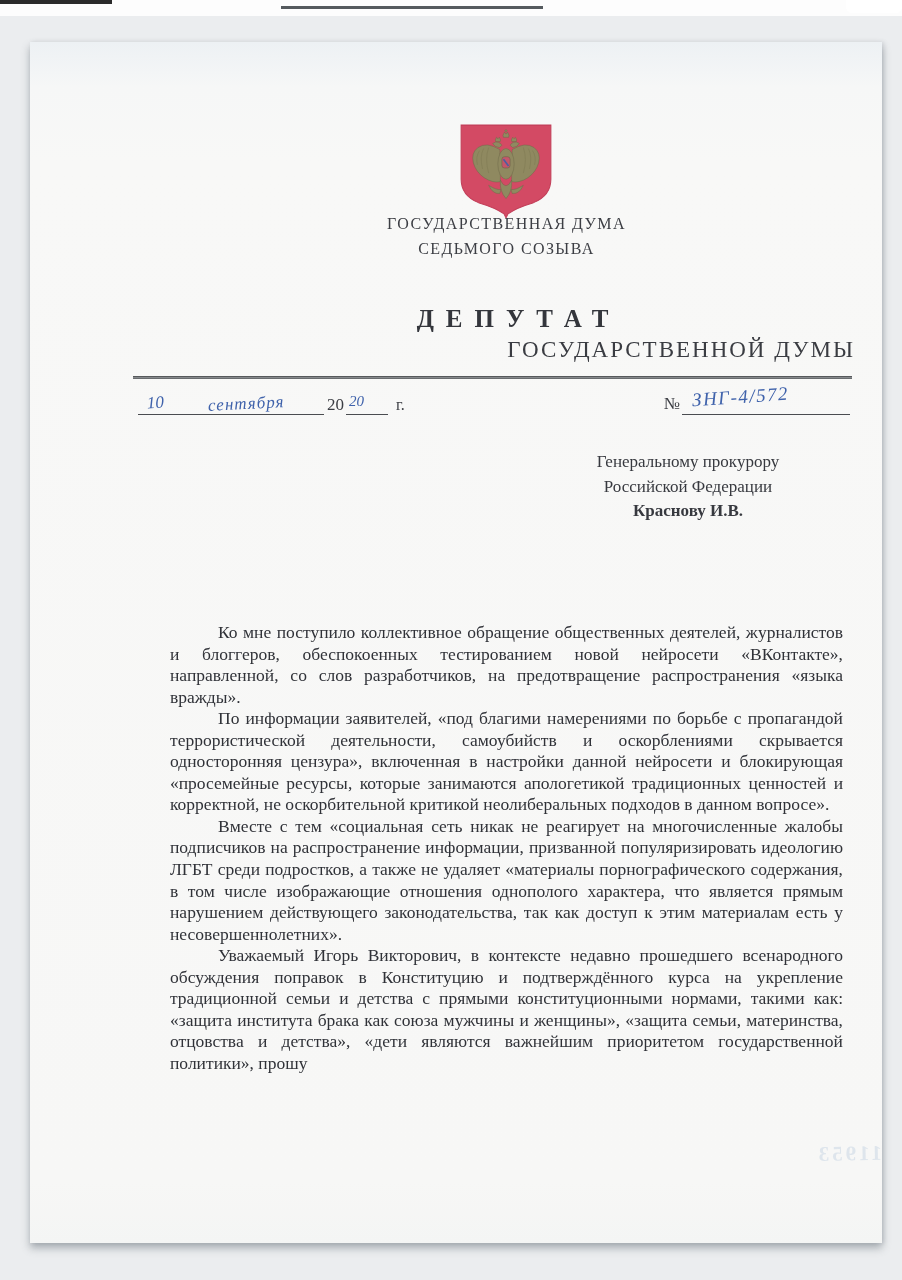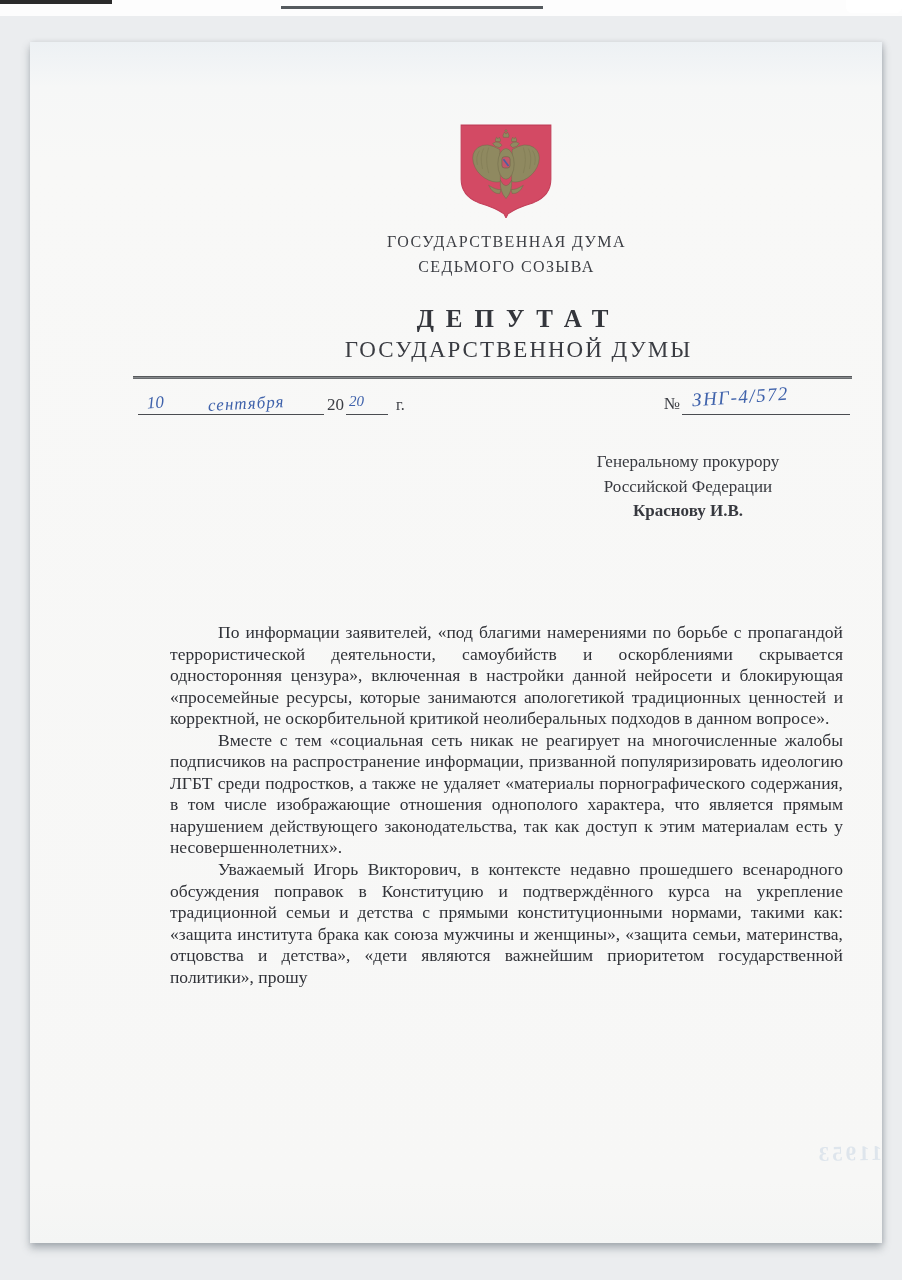--- a/index.html
+++ b/index.html
@@ -15,25 +15,25 @@
   .artifact-c{position:absolute;left:846px;top:0;width:56px;height:13px;background:#ffffff;border-radius:0 0 6px 6px;}
 
   .page{
     position:absolute;left:30px;top:42px;width:852px;height:1201px;
     background:linear-gradient(180deg,#edf1f4 0px,#f6f7f7 45px,#f8f8f7 120px,#f7f7f6 1140px,#f4f5f4 1201px);
     box-shadow:0 5px 8px rgba(85,95,105,0.45), 2px 0 4px rgba(120,130,140,0.18);
   }
 
   .emblem{position:absolute;left:425px;top:80px;width:102px;height:96px;}
 
-  .org-block{position:absolute;left:140px;top:188px;width:673px;text-align:center;
+  .org-block{position:absolute;left:140px;top:170px;width:673px;text-align:center;
     font-size:16px;line-height:24.5px;letter-spacing:1.4px;color:#3c3e44;}
   .dep-title{position:absolute;left:152px;top:262px;width:673px;text-align:center;}
   .dep-title .t1{font-size:25px;font-weight:bold;letter-spacing:12px;color:#34363c;line-height:30px;}
-  .dep-title .t2{font-size:23px;letter-spacing:2px;color:#3a3c42;line-height:28px;margin-top:2px;}
+  .dep-title .t2{font-size:23px;letter-spacing:2px;color:#3a3c42;line-height:28px;margin-top:2px;text-align:right;}
 
   .rule{position:absolute;left:103px;top:334px;width:719px;height:3px;
     background:linear-gradient(180deg,#3f4144 0%,#8d9093 55%,#55585b 100%);}
 
   .date-row{position:absolute;left:0;top:348px;width:852px;height:46px;font-size:16px;}
   .printed{color:#3b3d43;}
   .hand{font-style:italic;color:#3f62ab;font-size:17px;}
   .blank{position:absolute;border-bottom:1.6px solid #4a4c50;height:22px;}
   .hw-day{position:absolute;left:117px;top:3px;transform:rotate(-4deg);}
   .bl-day{left:108px;width:76px;top:2px;}
@@ -133,20 +133,21 @@
   </div>
 
   <div class="addressee">
     <div>Генеральному прокурору</div>
     <div>Российской Федерации</div>
     <div class="bold">Краснову И.В.</div>
   </div>
 
 
   <div class="body-text">
+    <p>Ко мне поступило коллективное обращение общественных деятелей, журналистов и блоггеров, обеспокоенных тестированием новой нейросети «ВКонтакте», направленной, со слов разработчиков, на предотвращение распространения «языка вражды».</p>
     <p>По информации заявителей, «под благими намерениями по борьбе с пропагандой террористической деятельности, самоубийств и оскорблениями скрывается односторонняя цензура», включенная в настройки данной нейросети и блокирующая «просемейные ресурсы, которые занимаются апологетикой традиционных ценностей и корректной, не оскорбительной критикой неолиберальных подходов в данном вопросе».</p>
     <p>Вместе с тем «социальная сеть никак не реагирует на многочисленные жалобы подписчиков на распространение информации, призванной популяризировать идеологию ЛГБТ среди подростков, а также не удаляет «материалы порнографического содержания, в том числе изображающие отношения однополого характера, что является прямым нарушением действующего законодательства, так как доступ к этим материалам есть у несовершеннолетних».</p>
     <p>Уважаемый Игорь Викторович, в контексте недавно прошедшего всенародного обсуждения поправок в Конституцию и подтверждённого курса на укрепление традиционной семьи и детства с прямыми конституционными нормами, такими как: «защита института брака как союза мужчины и женщины», «защита семьи, материнства, отцовства и детства», «дети являются важнейшим приоритетом государственной политики», прошу</p>
   </div>
 
   <div class="bleed">11953</div>
 
 </div>
 
 </body></html>

